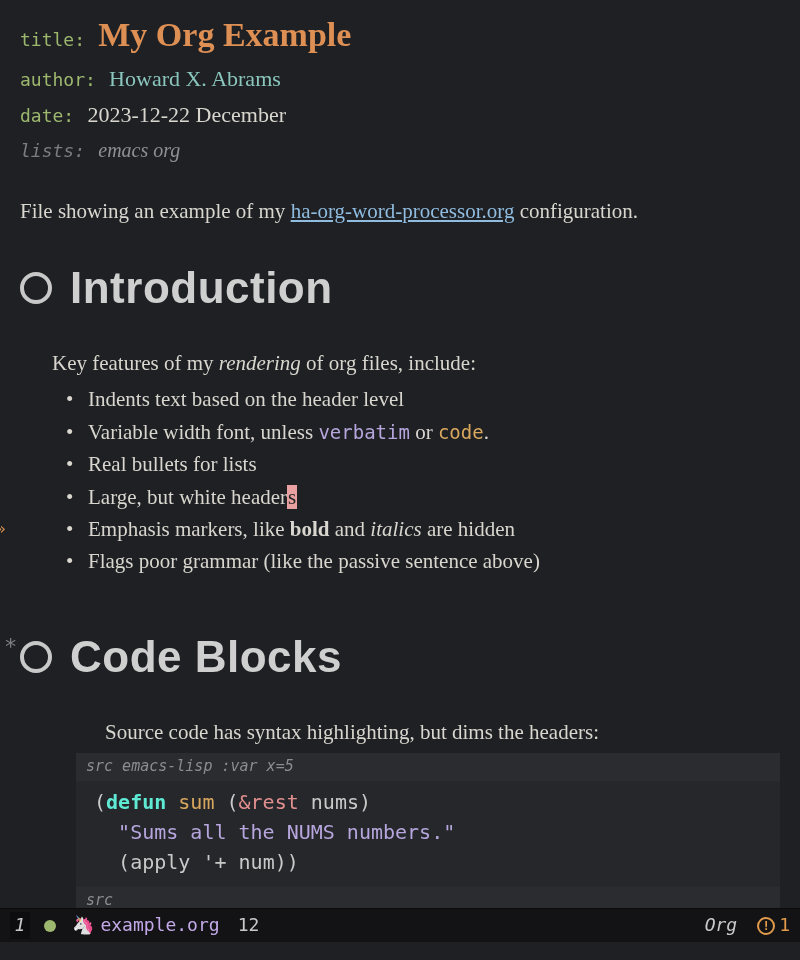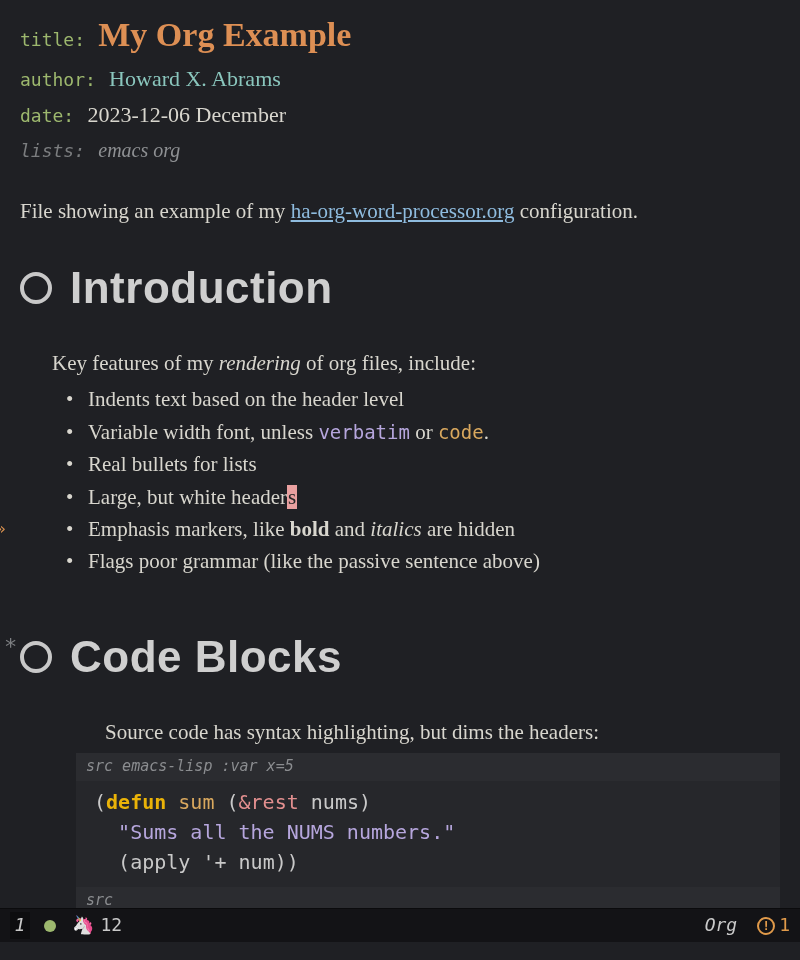--- a/index.html
+++ b/index.html
@@ -115,21 +115,21 @@
   .src-body {
     background: #26272b;
     padding: 6px 18px 10px 18px;
     font-family: 'Menlo','Consolas',monospace;
     font-size: 20px;
     line-height: 1.5;
     color: #c9c9c9;
     white-space: pre;
   }
   .tok-paren { color: #c9c9c9; }
-  .tok-kw { color: #eab308; font-weight: bold; }
+  .tok-kw { color: #5eead4; font-weight: bold; }
   .tok-fn { color: #d9a85e; }
   .tok-amp { color: #e28f8f; }
   .tok-var { color: #c9c9c9; }
   .tok-str { color: #b6a6dd; }
   .tok-quote { color: #c9c9c9; }
   .modeline {
     position: absolute;
     left: 0; right: 0; bottom: 18px;
     background: #131316;
     height: 34px;
@@ -189,21 +189,21 @@
   <div class="meta-line">
     <span class="meta-key">title:</span>
     <span class="title-val">My Org Example</span>
   </div>
   <div class="meta-line">
     <span class="meta-key">author:</span>
     <span class="author-val">Howard X. Abrams</span>
   </div>
   <div class="meta-line">
     <span class="meta-key">date:</span>
-    <span class="date-val">2023-12-06 December</span>
+    <span class="date-val">2023-12-22 December</span>
   </div>
   <div class="meta-line">
     <span class="meta-key dim">lists:</span>
     <span class="tags-val">emacs org</span>
   </div>
 
   <p class="intro-para">
     <span>File showing an example of my </span><a href="#" class="link">ha-org-word-processor.org</a><span> configuration.</span>
   </p>
 
@@ -254,20 +254,21 @@
       </div>
     </div>
   </div>
 
 </div>
 
 <div class="modeline">
   <span class="ml-leftnum">1</span>
   <span class="ml-dot"></span>
   <span class="ml-unicorn">🦄</span>
+  <span class="ml-file">example.org</span>
   <span class="ml-line">12</span>
   <span class="ml-spacer"></span>
   <span class="ml-mode">Org</span>
   <span class="ml-warn-icon">
       <span>!</span>
     </span>
   <span class="ml-warn-count">1</span>
 </div>
 
 <div class="minibuffer"></div>

